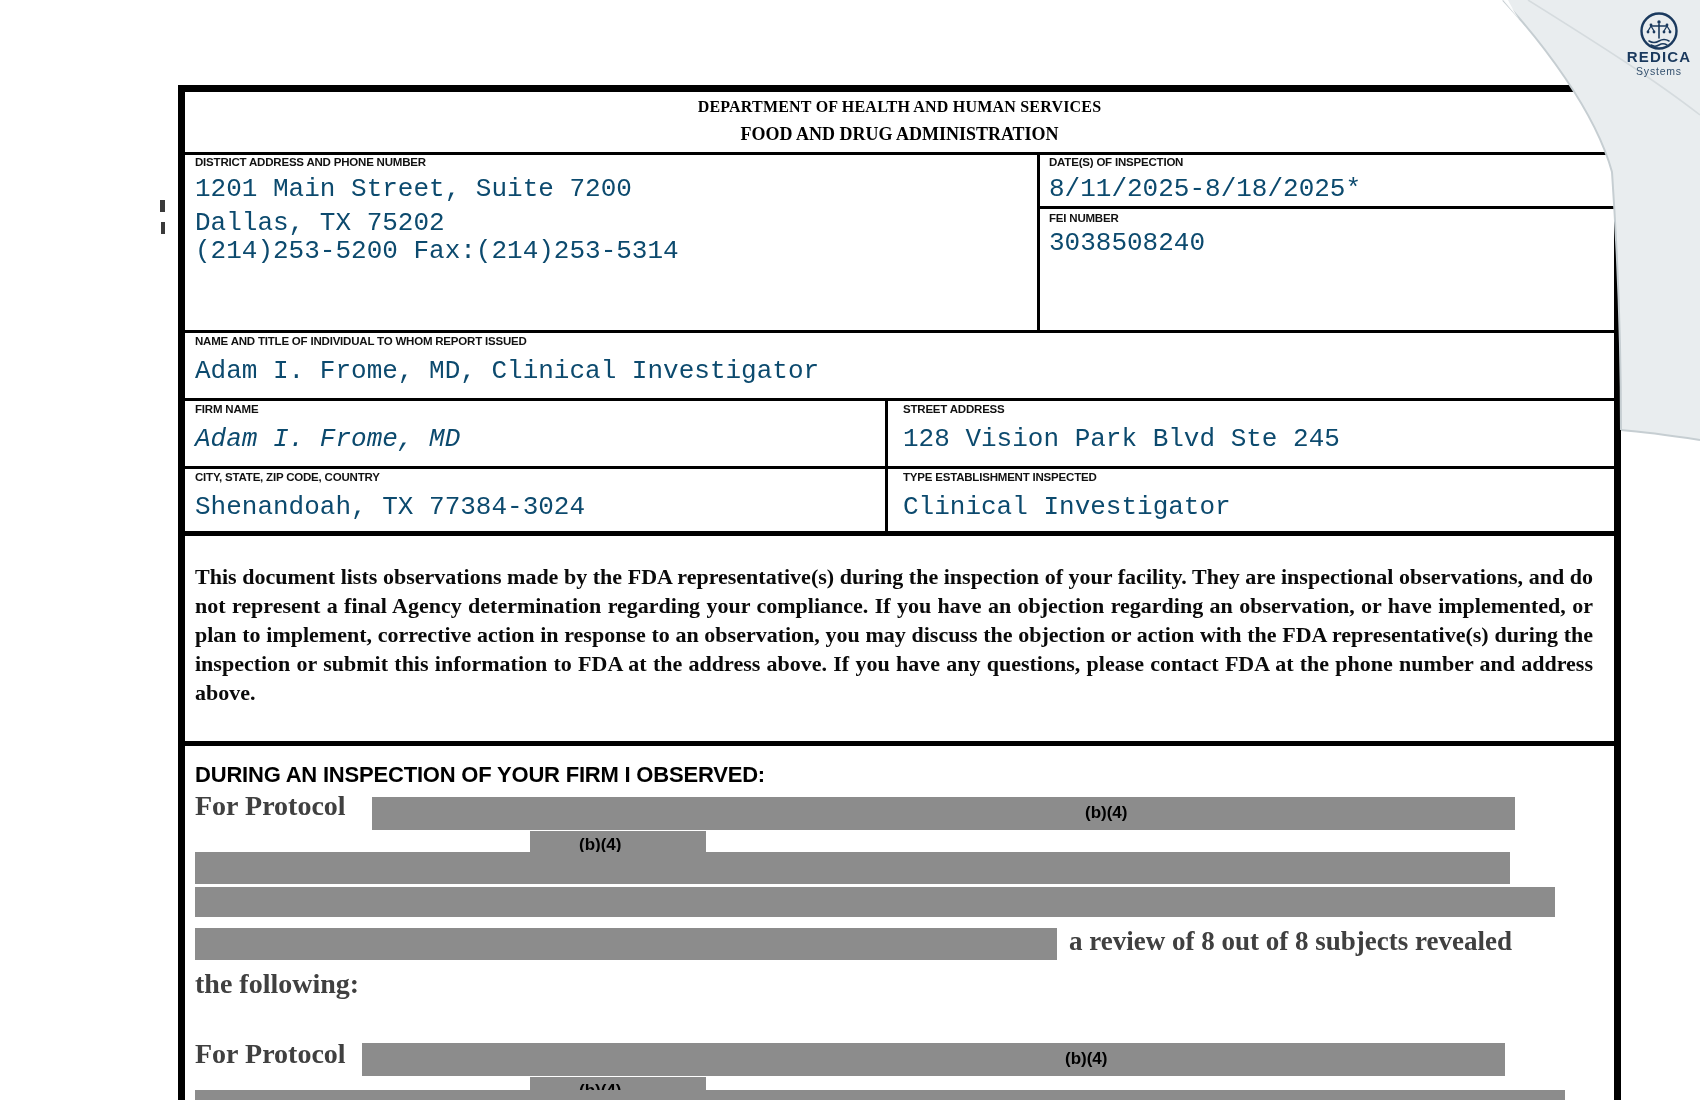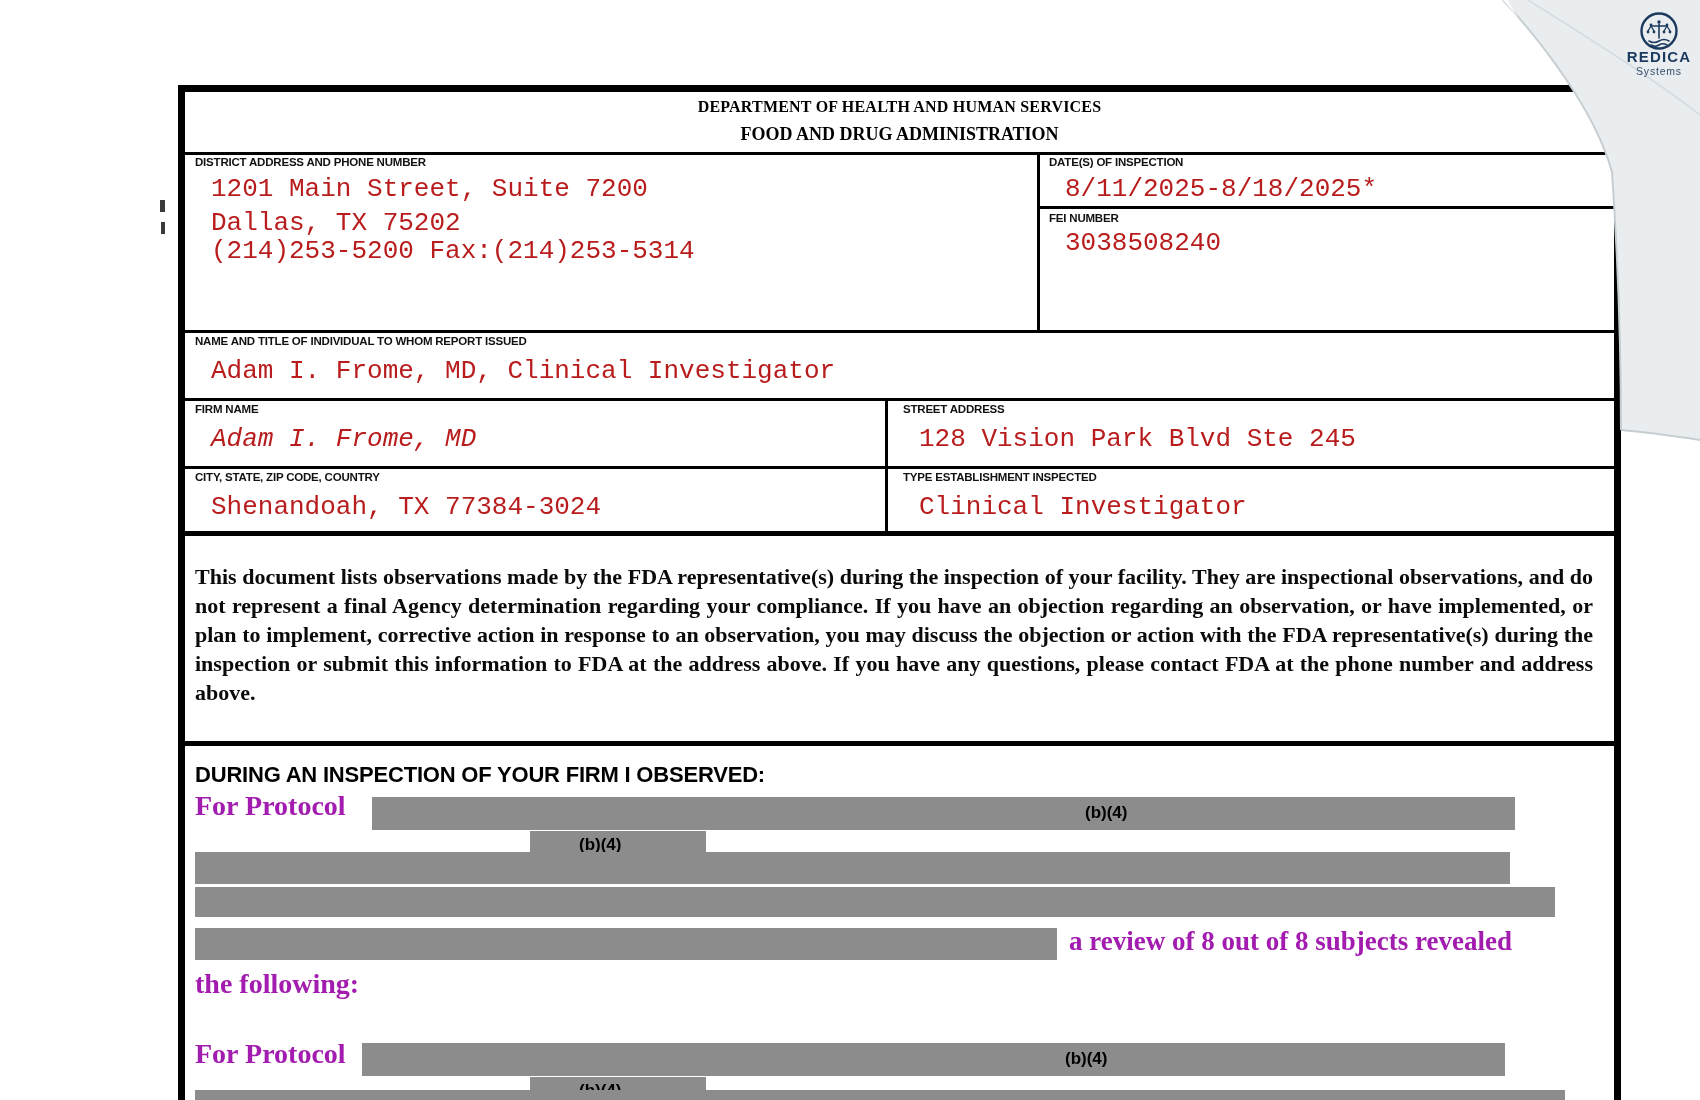--- a/index.html
+++ b/index.html
@@ -12,27 +12,27 @@
   .hline{position:absolute;height:3px;background:#000;}
   .hline.thick{height:5px;}
   .vline{position:absolute;width:3px;background:#000;}
   
   .hdr1{position:absolute;left:0;top:6px;width:100%;text-align:center;
         font-family:"Liberation Serif",serif;font-weight:bold;font-size:16px;letter-spacing:.2px;}
   .hdr2{position:absolute;left:0;top:32px;width:100%;text-align:center;
         font-family:"Liberation Serif",serif;font-weight:bold;font-size:18px;}
   .lbl{position:absolute;font-size:11.5px;font-weight:bold;letter-spacing:-.2px;color:#111;white-space:nowrap;}
   .mono{position:absolute;font-family:"Liberation Mono","DejaVu Sans Mono",monospace;
-        font-size:26px;color:#b91c1c;white-space:nowrap;line-height:1;margin-left:16px;}
+        font-size:26px;color:#0c4a6e;white-space:nowrap;line-height:1;}
   .notice{position:absolute;left:10px;top:470px;width:1398px;
           font-family:"Liberation Serif",serif;font-weight:bold;font-size:22px;
           line-height:29px;text-align:justify;color:#0a0a0a;}
   .obs-heading{position:absolute;left:10px;top:670px;font-size:22px;font-weight:bold;letter-spacing:-.2px;}
   .serif-big{position:absolute;font-family:"Liberation Serif",serif;font-weight:bold;
-             font-size:28px;color:#a21caf;white-space:nowrap;line-height:1;}
+             font-size:28px;color:#404040;white-space:nowrap;line-height:1;}
   
   .bar{position:absolute;background:#8c8c8c;}
   .b4{position:absolute;font-size:17px;font-weight:bold;color:#000;white-space:nowrap;}
   
   .edge-mark{position:absolute;background:#3a3a3a;}
   
   .curl{position:absolute;left:1400px;top:0;width:300px;height:450px;z-index:5;pointer-events:none;}
   .brand-name{font-family:"Liberation Sans",sans-serif;font-weight:bold;font-size:15px;
               letter-spacing:1.2px;fill:#1b3a5e;}
   .brand-sub{font-family:"Liberation Sans",sans-serif;font-size:10.5px;letter-spacing:.8px;fill:#33506e;}

